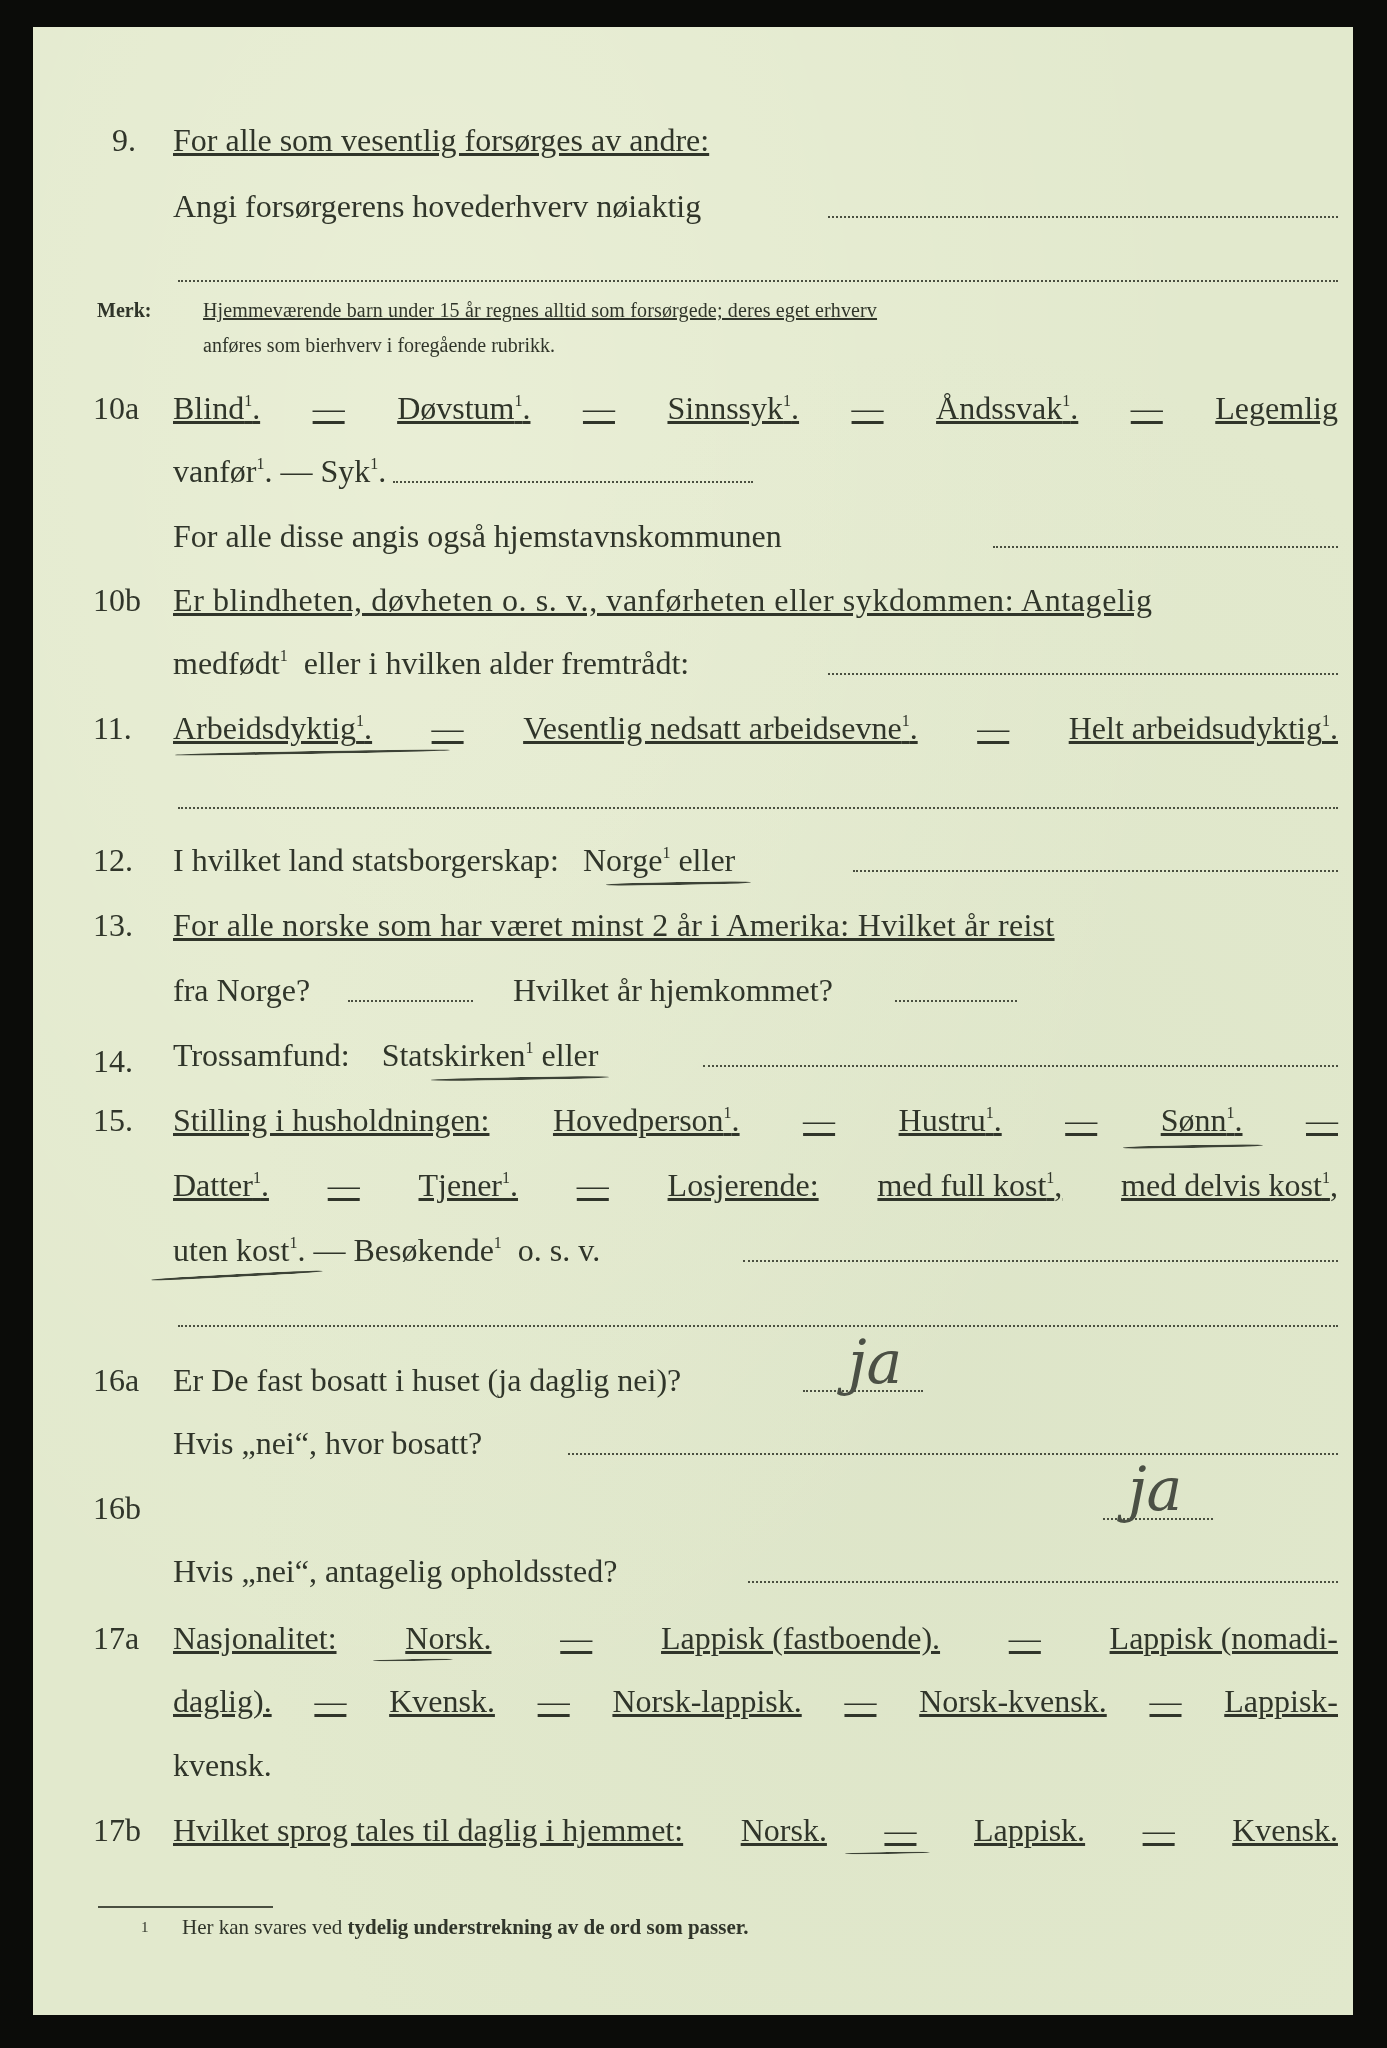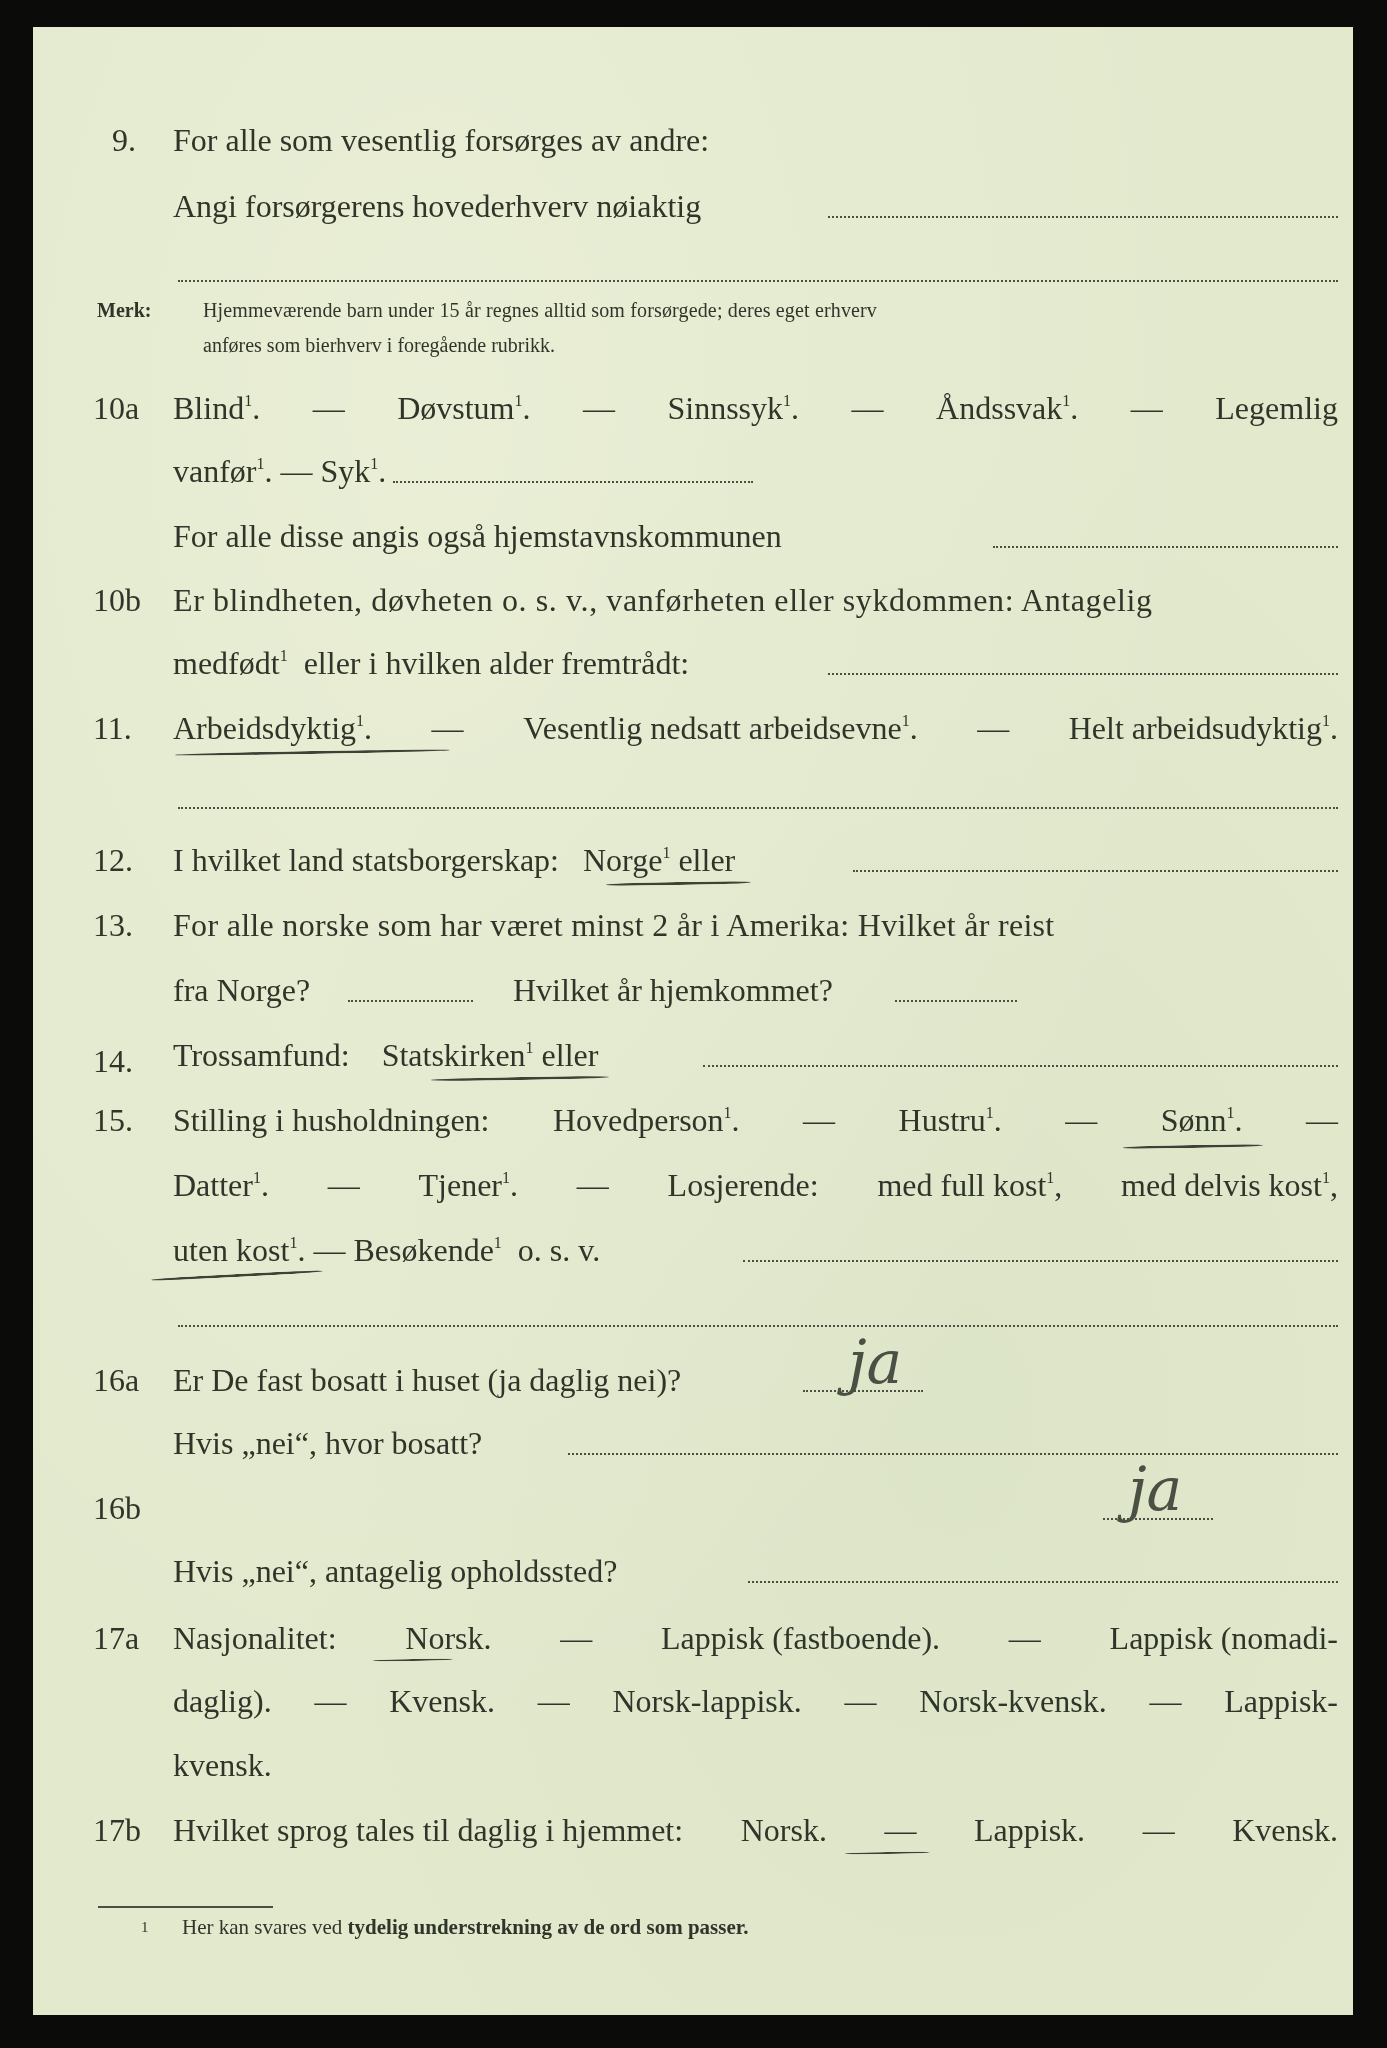--- a/index.html
+++ b/index.html
@@ -13,21 +13,21 @@
     background-image:
       radial-gradient(ellipse at 30% 20%, rgba(255,255,240,0.25), rgba(0,0,0,0) 60%),
       radial-gradient(ellipse at 70% 70%, rgba(200,210,180,0.18), rgba(0,0,0,0) 55%);
   }
   .line {
     position: absolute; height: 40px; line-height: 40px; font-size: 32px;
     white-space: nowrap;
   }
   .num { position: absolute; font-size: 32px; line-height: 40px; height: 40px; }
   .just { display: flex; justify-content: space-between; align-items: baseline; }
-  .just > span { white-space: pre; }
+  .just > span { white-space: pre; text-decoration: underline; }
   sup, .sup { font-size: 16px; vertical-align: 13px; line-height: 0; }
   .lead {
     position: absolute; height: 0; border-bottom: 2px dotted #4a4f40;
   }
   .solid { border-bottom: 2px solid #4a4f40; }
   .small { font-size: 20px; line-height: 30px; height: 30px; }
   .ul-hand {
     position: absolute; height: 0; border-bottom: 3px solid #3c4236; border-radius: 50%;
     transform: rotate(-1deg);
   }
@@ -37,21 +37,21 @@
   }
   .fn { position: absolute; font-size: 21px; line-height: 26px; white-space: nowrap; }
   .fn b { font-weight: bold; }
 </style>
 </head>
 <body>
 
 <div class="page">
 
   <div class="num" style="left:79px; top:93px;">9.</div>
-  <div class="line" style="left:140px; top:93px;">For alle som vesentlig forsørges av andre:</div>
+  <div class="line" style="left:140px; top:93px;text-decoration:underline;">For alle som vesentlig forsørges av andre:</div>
   <div class="line" style="left:140px; top:159px;">Angi forsørgerens hovederhverv nøiaktig</div>
   <div class="lead" style="left:795px; top:189px; width:510px;"></div>
   <div class="lead" style="left:145px; top:253px; width:1160px;"></div>
 
   <div class="line small" style="left:64px; top:268px; font-weight:bold;">Merk:</div>
   <div class="line small" style="left:170px; top:268px; width:1135px;">
     <div class="just" style="width:1135px;">
       <span style="letter-spacing:0.15px;">Hjemmeværende barn under 15 år regnes alltid som forsørgede; deres eget erhverv</span>
     </div>
   </div>

